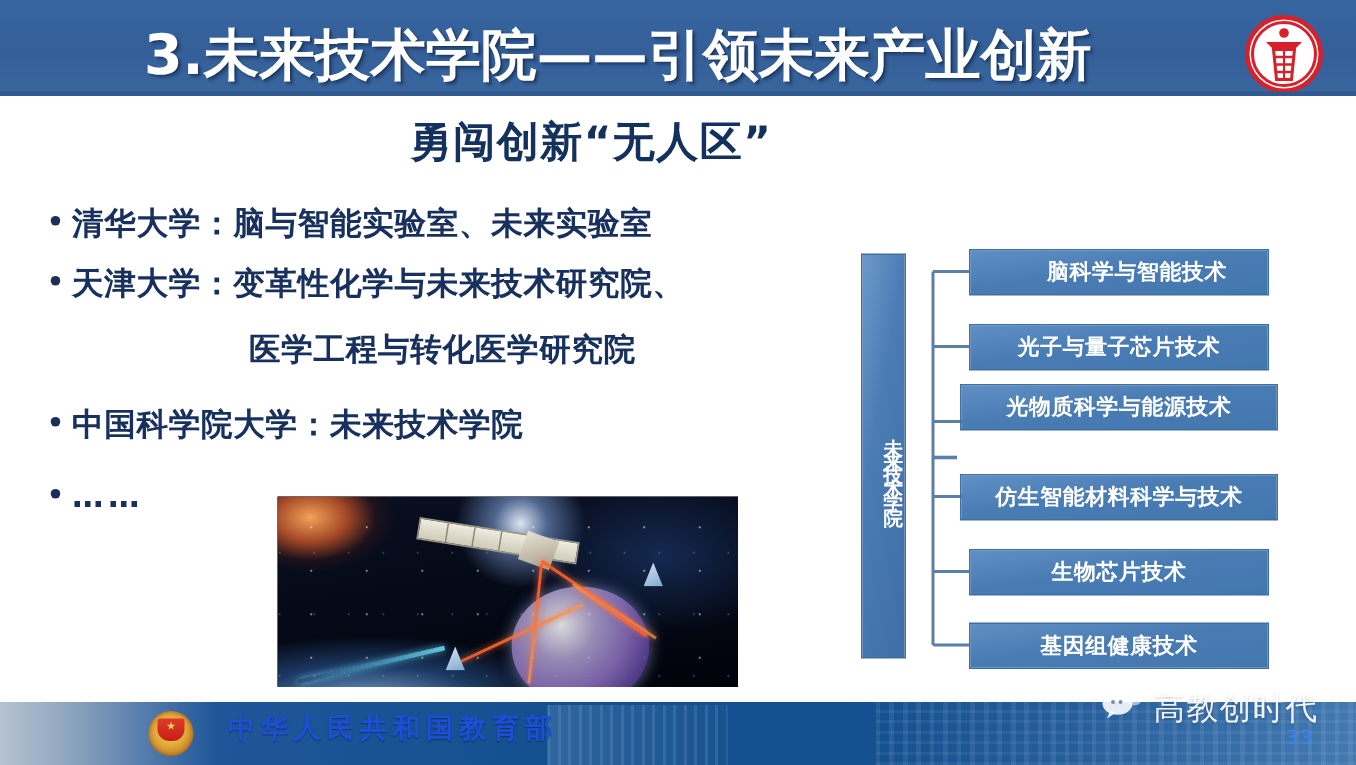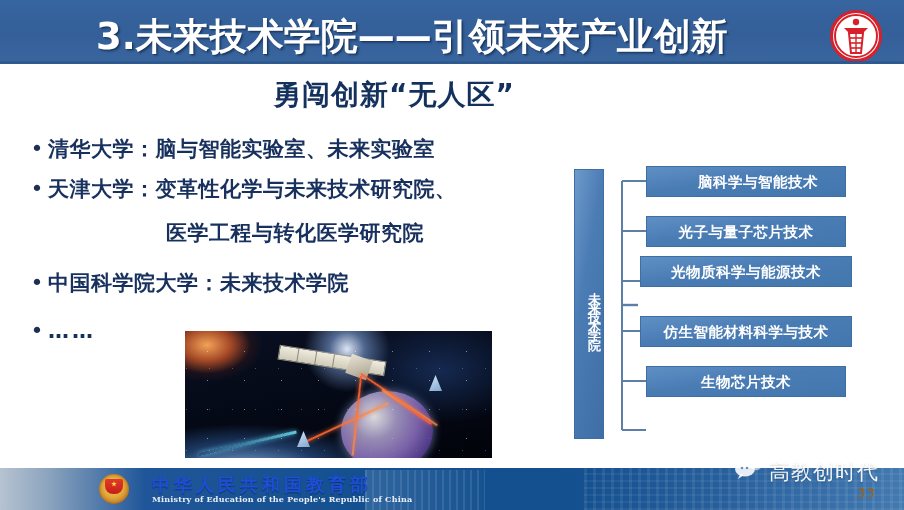--- a/index.html
+++ b/index.html
@@ -308,21 +308,21 @@
     font-size: 21px;
     font-weight: normal;
     letter-spacing: 1px;
     opacity: 0.92;
     text-shadow: 0 1px 2px rgba(0,0,0,0.25);
     white-space: nowrap;
   }
   .page-num {
     position: absolute;
     left: 857px; top: 485px;
-    color: #a16207;
+    color: #3b82f6;
     font-size: 13px;
     letter-spacing: 1px;
   }
 </style>
 </head>
 <body>
 
 <div id="slide">
 
   <div class="header-band">
@@ -400,32 +400,32 @@
       <line x1="18" y1="176" x2="42" y2="176" stroke="#5b7fa6" stroke-width="2"></line>
       <line x1="18" y1="226" x2="42" y2="226" stroke="#5b7fa6" stroke-width="2"></line>
       <line x1="18" y1="275" x2="42" y2="275" stroke="#5b7fa6" stroke-width="2"></line>
     </svg>
 
     <div class="nodebox" style="top:11px;padding-left:24px;">脑科学与智能技术</div>
     <div class="nodebox" style="top:61px;">光子与量子芯片技术</div>
     <div class="nodebox wide" style="top:101px;">光物质科学与能源技术</div>
     <div class="nodebox" style="top:211px;">生物芯片技术</div>
     <div class="nodebox wide" style="top:161px;">仿生智能材料科学与技术</div>
+    <div class="nodebox" style="top:260px;">基因组健康技术</div>
   </div>
 
   <div class="footer-band">
     <div class="bldg"></div>
     <div class="bldg2"></div>
   </div>
   <div class="moe-emblem">
     <div class="shield"></div>
     <div class="star"></div>
   </div>
   <div class="moe-cn">中华人民共和国教育部</div>
-  <div class="moe-en">Ministry of Education of the People's Republic of China</div>
 
   <div class="watermark">
     <div class="wm-bubble">
       <svg width="30" height="24" viewBox="0 0 30 24" aria-hidden="true">
         <ellipse cx="12" cy="11" rx="10" ry="7.5" fill="#ffffff" opacity="0.88"></ellipse>
         <path d="M7 16 L5 21 L11 17 Z" fill="#ffffff" opacity="0.88"></path>
         <ellipse cx="23" cy="8" rx="5.5" ry="4.2" fill="#ffffff" opacity="0.55"></ellipse>
         <circle cx="9" cy="10" r="1.3" fill="#6f8fb5"></circle>
         <circle cx="14" cy="10" r="1.3" fill="#6f8fb5"></circle>
       </svg>

